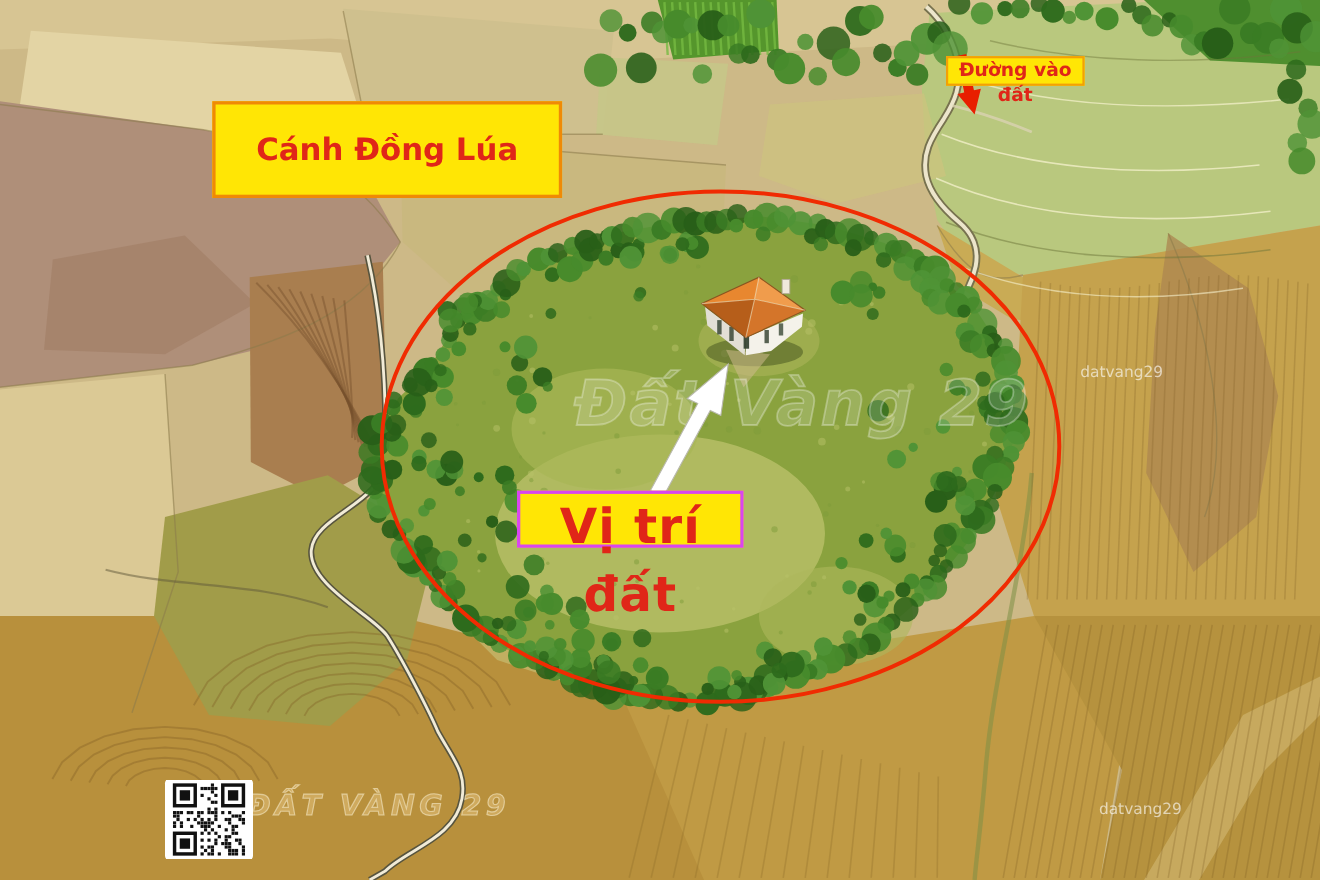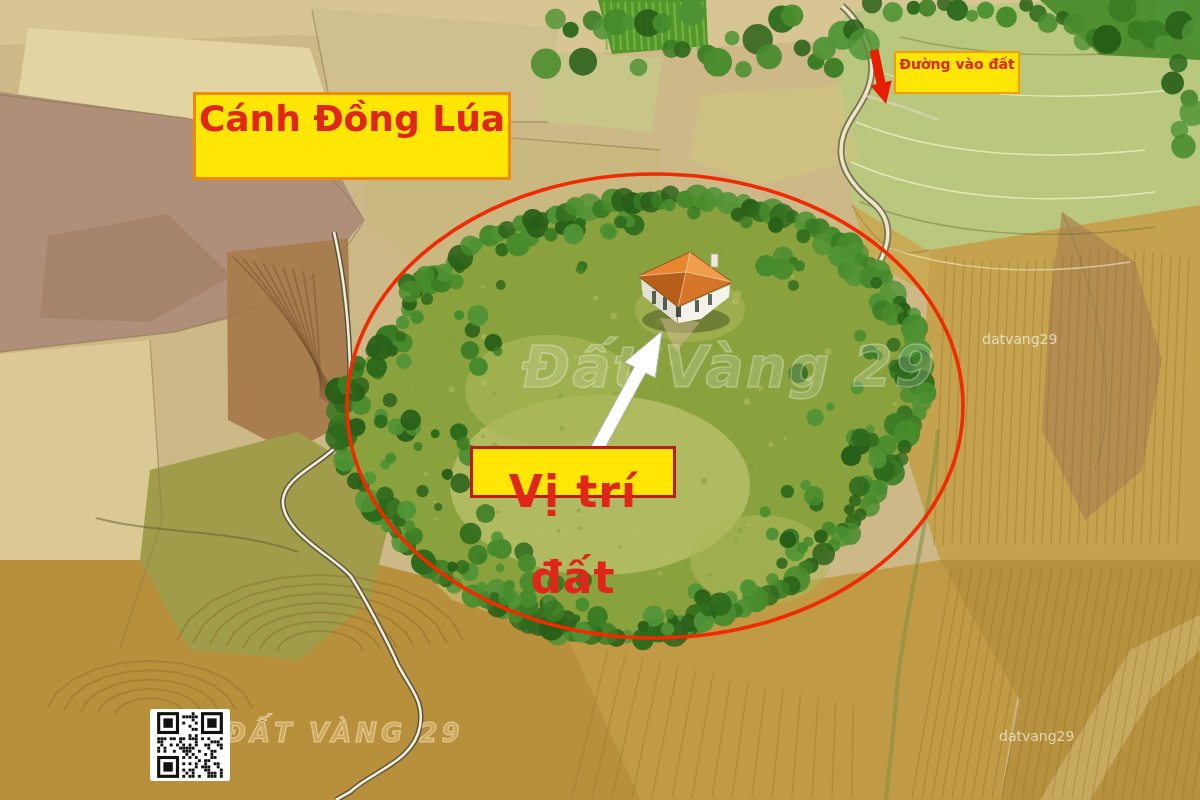--- a/index.html
+++ b/index.html
@@ -14,26 +14,26 @@
     color:rgba(255,255,255,0.16);
     -webkit-text-stroke:1.6px rgba(255,255,255,0.30);
     white-space:nowrap;
   }
   svg.overlay{position:absolute;left:0;top:0;z-index:3;pointer-events:none;}
   .label{
     position:absolute;z-index:4;background:#ffe605;color:#e02618;
     font-weight:bold;text-align:center;box-sizing:border-box;
   }
   .box1{left:193px;top:92px;width:318px;height:88px;border:3px solid #ef8a06;
-        display:flex;flex-direction:column;
-        font-size:36px;line-height:1.35;}
-  .box2{left:894px;top:51px;width:126px;height:43px;border:2px solid #f2a007;
-        font-size:14px;line-height:23px;}
-  .box3{left:470px;top:446px;width:206px;height:52px;border:3px solid #b91c1c;
-        font-size:44px;line-height:86px;letter-spacing:1px;}
+        display:flex;flex-direction:column;justify-content:center;
+        font-size:28px;line-height:1.35;}
+  .box2{left:860px;top:51px;width:126px;height:27px;border:2px solid #f2a007;
+        font-size:17px;line-height:23px;}
+  .box3{left:470px;top:446px;width:206px;height:52px;border:3px solid #d946ef;
+        font-size:44px;line-height:61px;letter-spacing:1px;}
   .wm-bl{
     position:absolute;left:224px;top:718px;z-index:4;
     font-size:26px;font-weight:bold;font-style:italic;letter-spacing:4px;
     color:rgba(226,192,122,0.55);
     -webkit-text-stroke:1px rgba(252,242,214,0.55);
     white-space:nowrap;
   }
   .wm-small{
     position:absolute;z-index:4;font-size:14px;
     color:rgba(255,255,255,0.62);white-space:nowrap;

